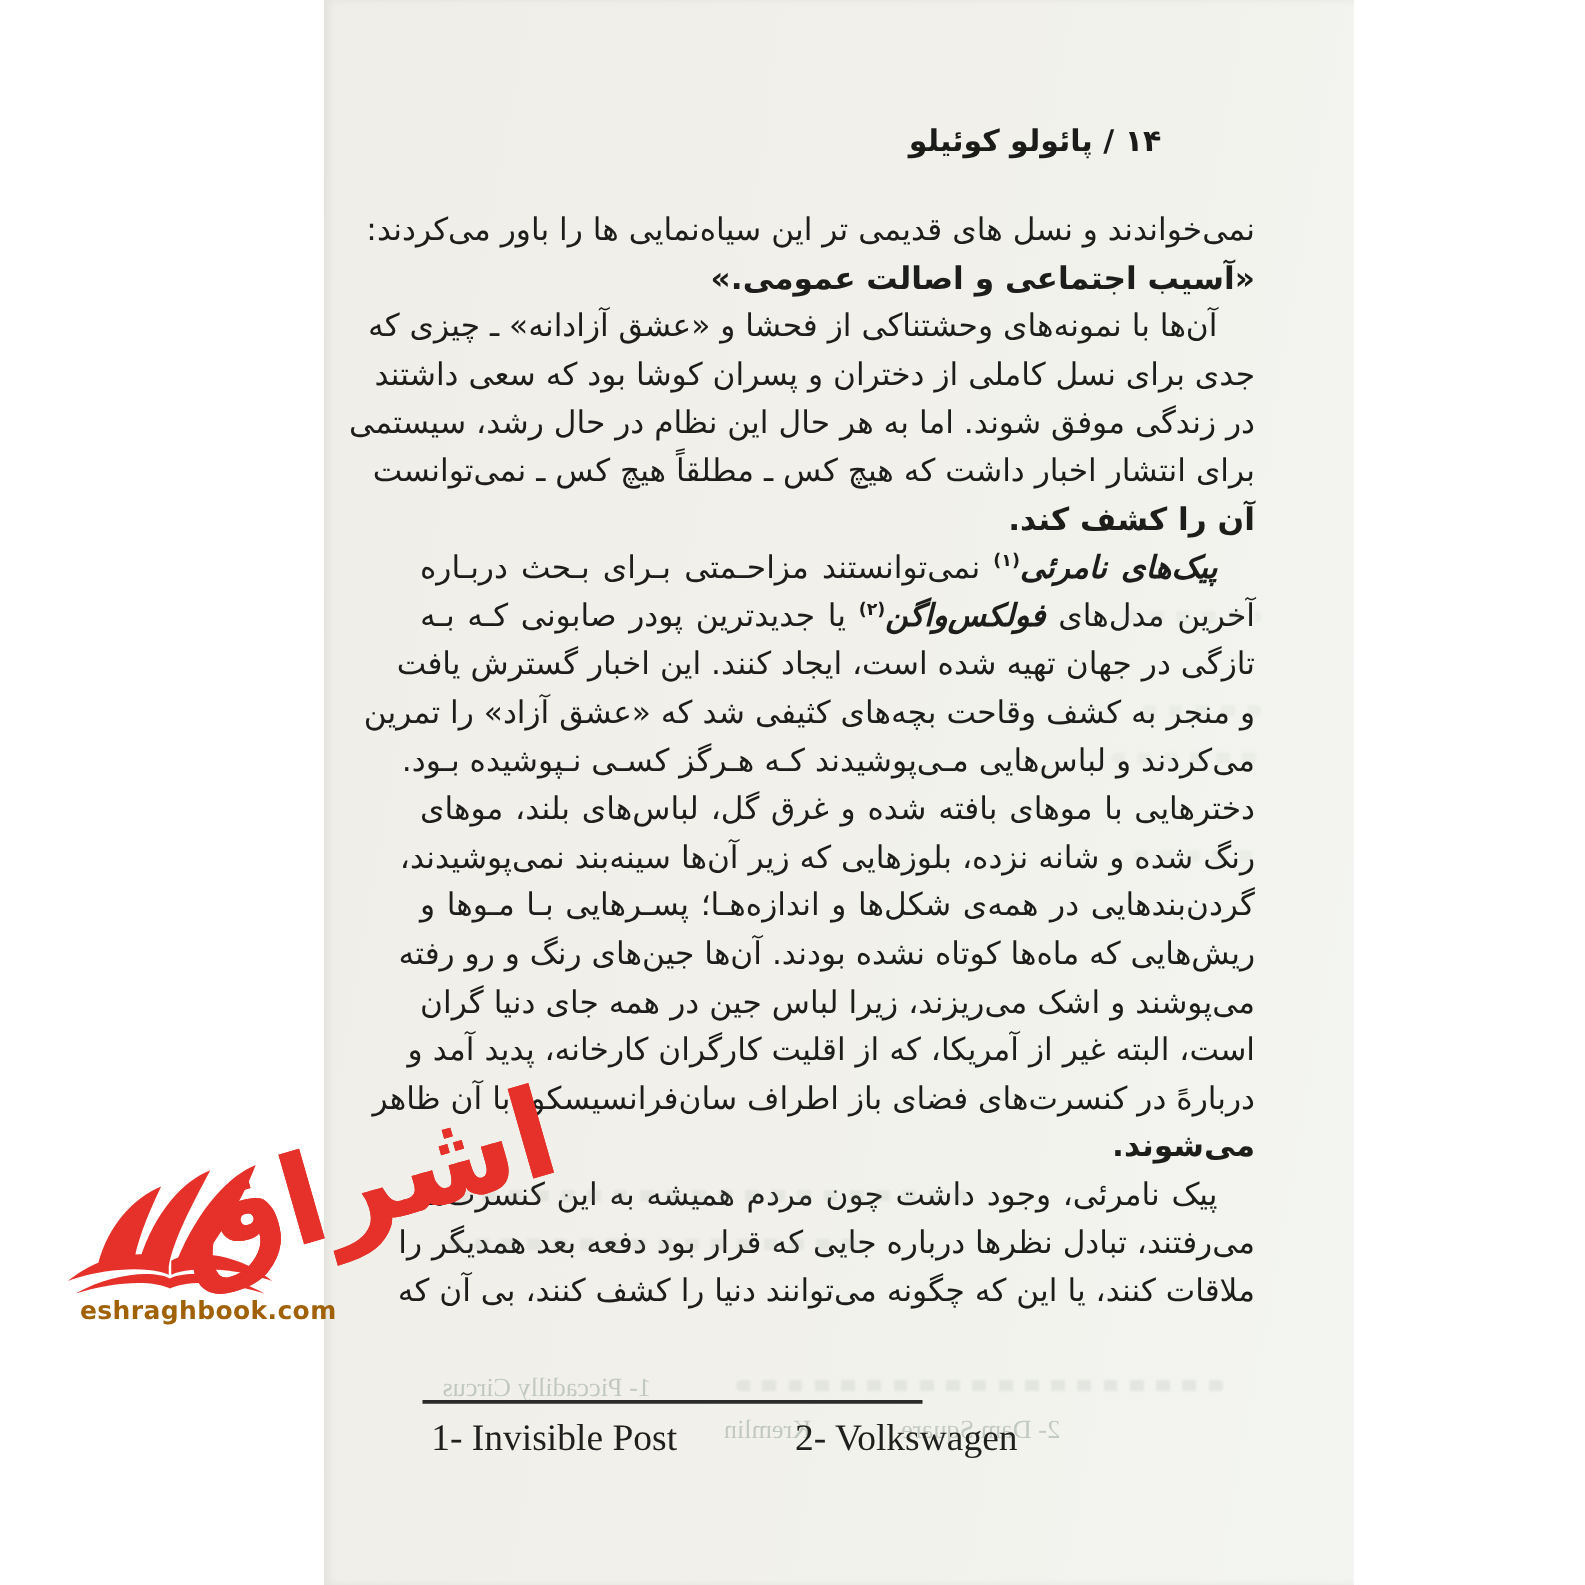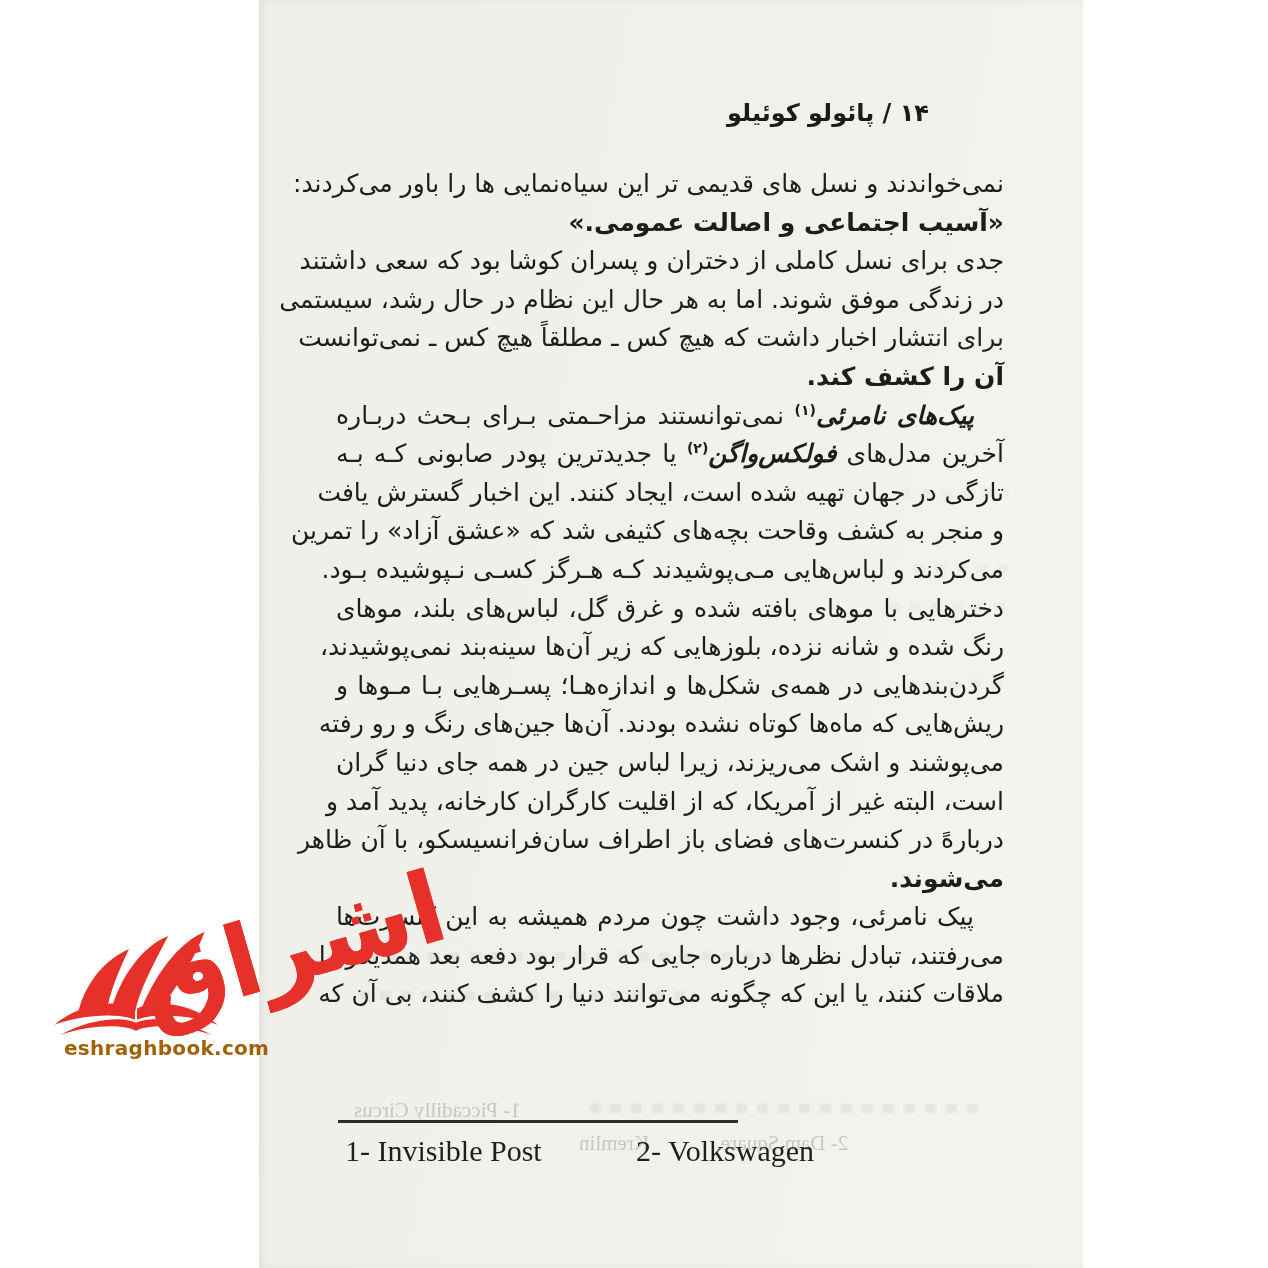--- a/index.html
+++ b/index.html
@@ -83,20 +83,21 @@
 
 <div class="canvas">
 
   <div class="page">
 
     <div class="running-head">۱۴ / پائولو کوئیلو</div>
 
     <div class="textblock" id="textblock">
         <div class="line"><span>نمی‌خواندند و نسل های قدیمی تر این سیاه‌نمایی ها را باور می‌کردند:</span></div>
         <div class="line end"><span>«آسیب اجتماعی و اصالت عمومی.»</span></div>
+        <div class="line ind"><span>آن‌ها با نمونه‌های وحشتناکی از فحشا و «عشق آزادانه» ـ چیزی که</span></div>
         <div class="line"><span>جدی برای نسل کاملی از دختران و پسران کوشا بود که سعی داشتند</span></div>
         <div class="line"><span>در زندگی موفق شوند. اما به هر حال این نظام در حال رشد، سیستمی</span></div>
         <div class="line"><span>برای انتشار اخبار داشت که هیچ کس ـ مطلقاً هیچ کس ـ نمی‌توانست</span></div>
         <div class="line end"><span>آن را کشف کند.</span></div>
         <div class="line ind"><span class="emph">پیک‌های نامرئی</span><span class="sup">(۱)</span><span> نمی‌توانستند مزاحـمتی بـرای بـحث دربـاره</span></div>
         <div class="line"><span>آخرین مدل‌های </span><span class="emph">فولکس‌واگن</span><span class="sup">(۲)</span><span> یا جدیدترین پودر صابونی کـه بـه</span></div>
         <div class="line"><span>تازگی در جهان تهیه شده است، ایجاد کنند. این اخبار گسترش یافت</span></div>
         <div class="line"><span>و منجر به کشف وقاحت بچه‌های کثیفی شد که «عشق آزاد» را تمرین</span></div>
         <div class="line"><span>می‌کردند و لباس‌هایی مـی‌پوشیدند کـه هـرگز کسـی نـپوشیده بـود.</span></div>
         <div class="line"><span>دخترهایی با موهای بافته شده و غرق گل، لباس‌های بلند، موهای</span></div>

